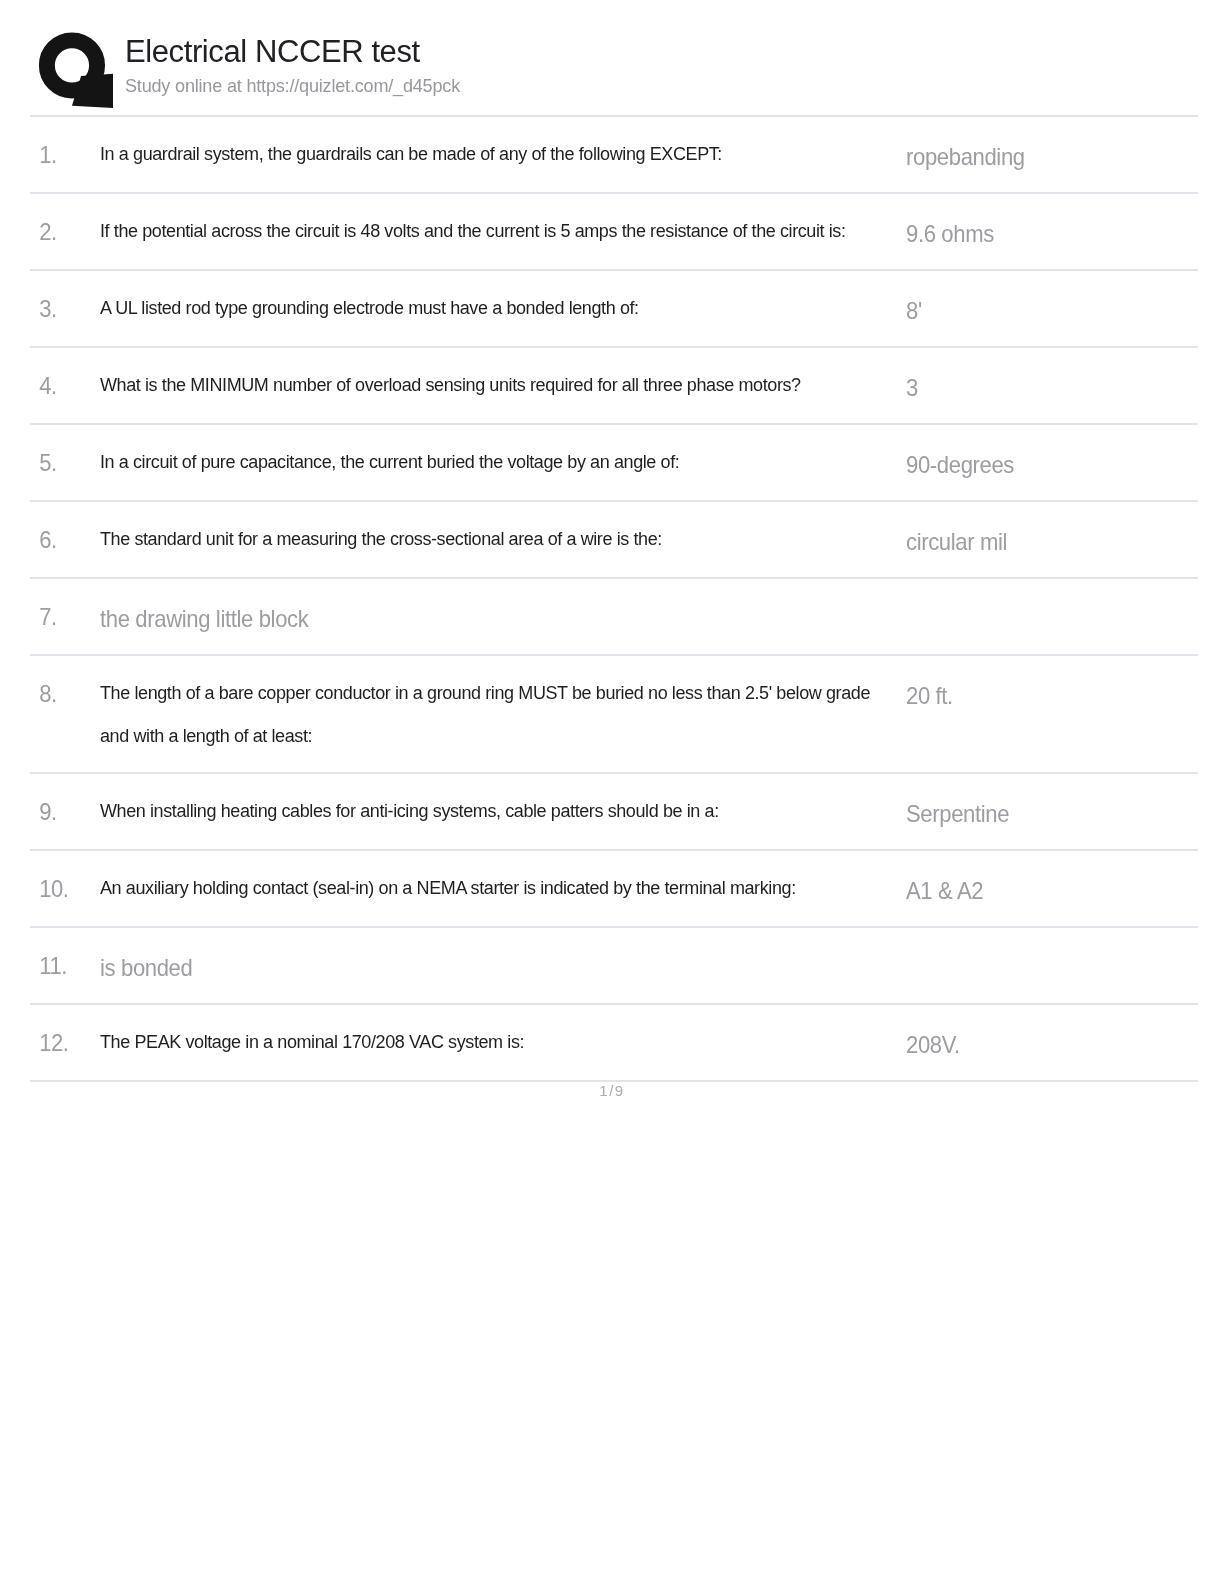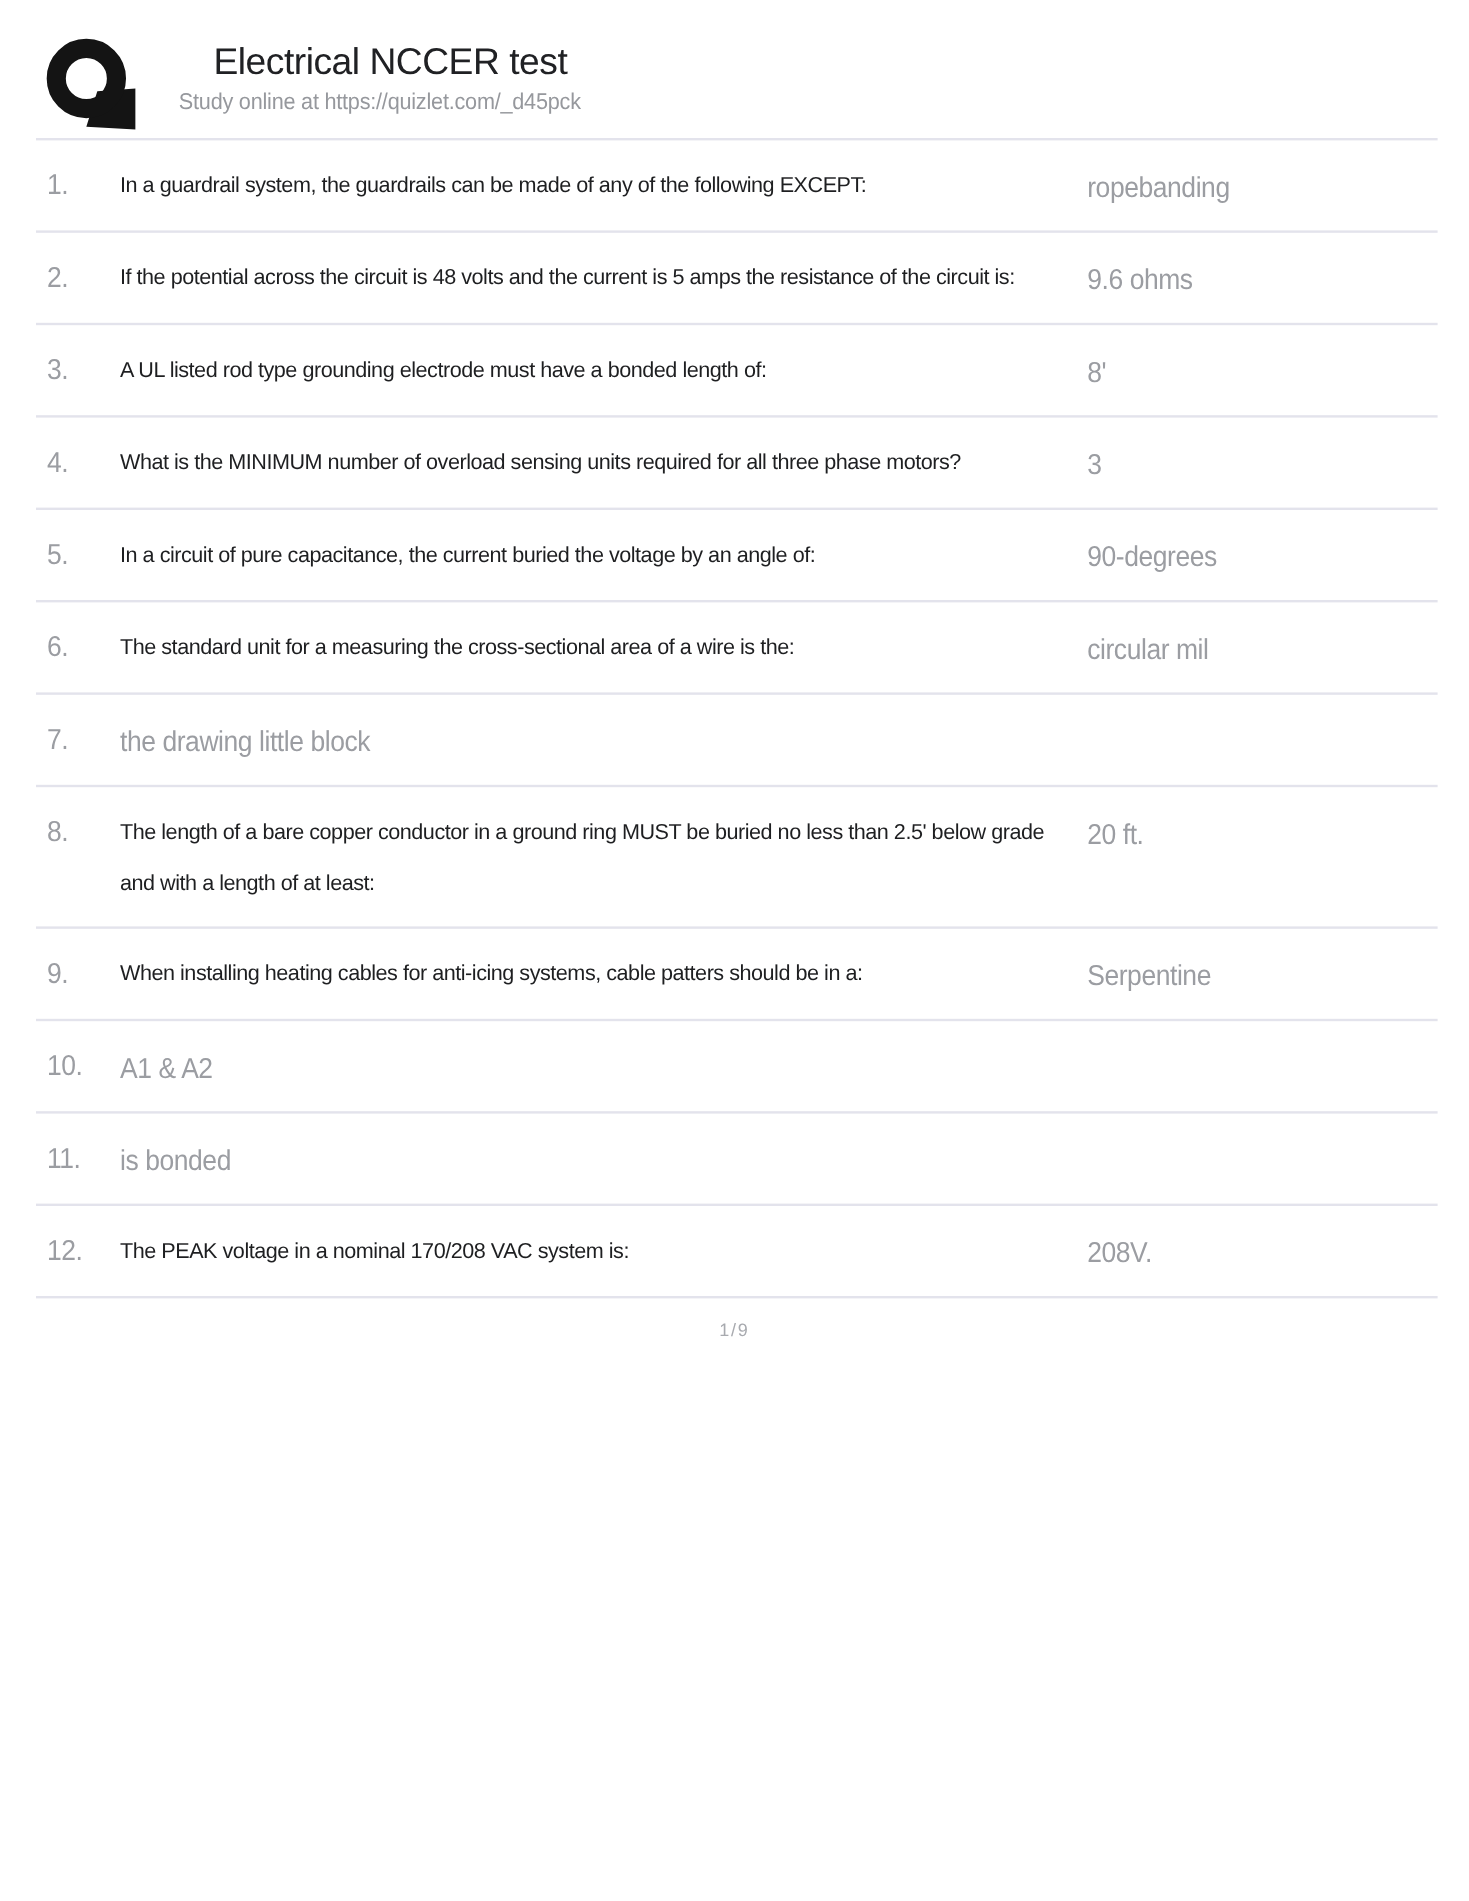--- a/index.html
+++ b/index.html
@@ -15,21 +15,21 @@
   }
   
   .header {
     display: flex;
     align-items: flex-start;
     padding: 27px 0 0 37px;
     height: 115px;
   }
   .logo-wrap { width: 76px; height: 86px; flex: 0 0 auto; }
   .logo-wrap svg { display: block; width: 76px; height: 86px; }
-  .header-text { margin-left: 36px; padding-top: 7px; text-align: center; }
+  .header-text { margin-left: 12px; padding-top: 7px; }
   .title {
     font-size: 31px;
     color: #202124;
     letter-spacing: -0.4px;
     line-height: 1.15;
   }
   .subtitle {
     margin-top: 5px;
     font-size: 19px;
     color: #96989d;
@@ -69,21 +69,20 @@
     font-size: 24px;
     line-height: 43px;
     padding-top: 2px;
     color: #9b9da2;
     letter-spacing: -0.4px;
     transform: scaleX(0.92);
     transform-origin: left top;
   }
   
   .footer {
-    margin-top: 18px;
     text-align: center;
     font-size: 15px;
     letter-spacing: 1.5px;
     color: #a8aaaf;
   }
 </style>
 </head>
 <body>
 
 <div class="page">
@@ -152,20 +151,21 @@
   </div>
 
   <div class="row">
     <div class="num">9.</div>
     <div class="q">When installing heating cables for anti-icing systems, cable patters should be in a:</div>
     <div class="a">Serpentine</div>
   </div>
 
   <div class="row">
     <div class="num">10.</div>
+    <div class="q">An auxiliary holding contact (seal-in) on a NEMA starter is indicated by the terminal marking:</div>
     <div class="a">A1 &amp; A2</div>
   </div>
 
   <div class="row">
     <div class="num">11.</div>
     <div class="a">is bonded</div>
   </div>
 
   <div class="row">
     <div class="num">12.</div>

